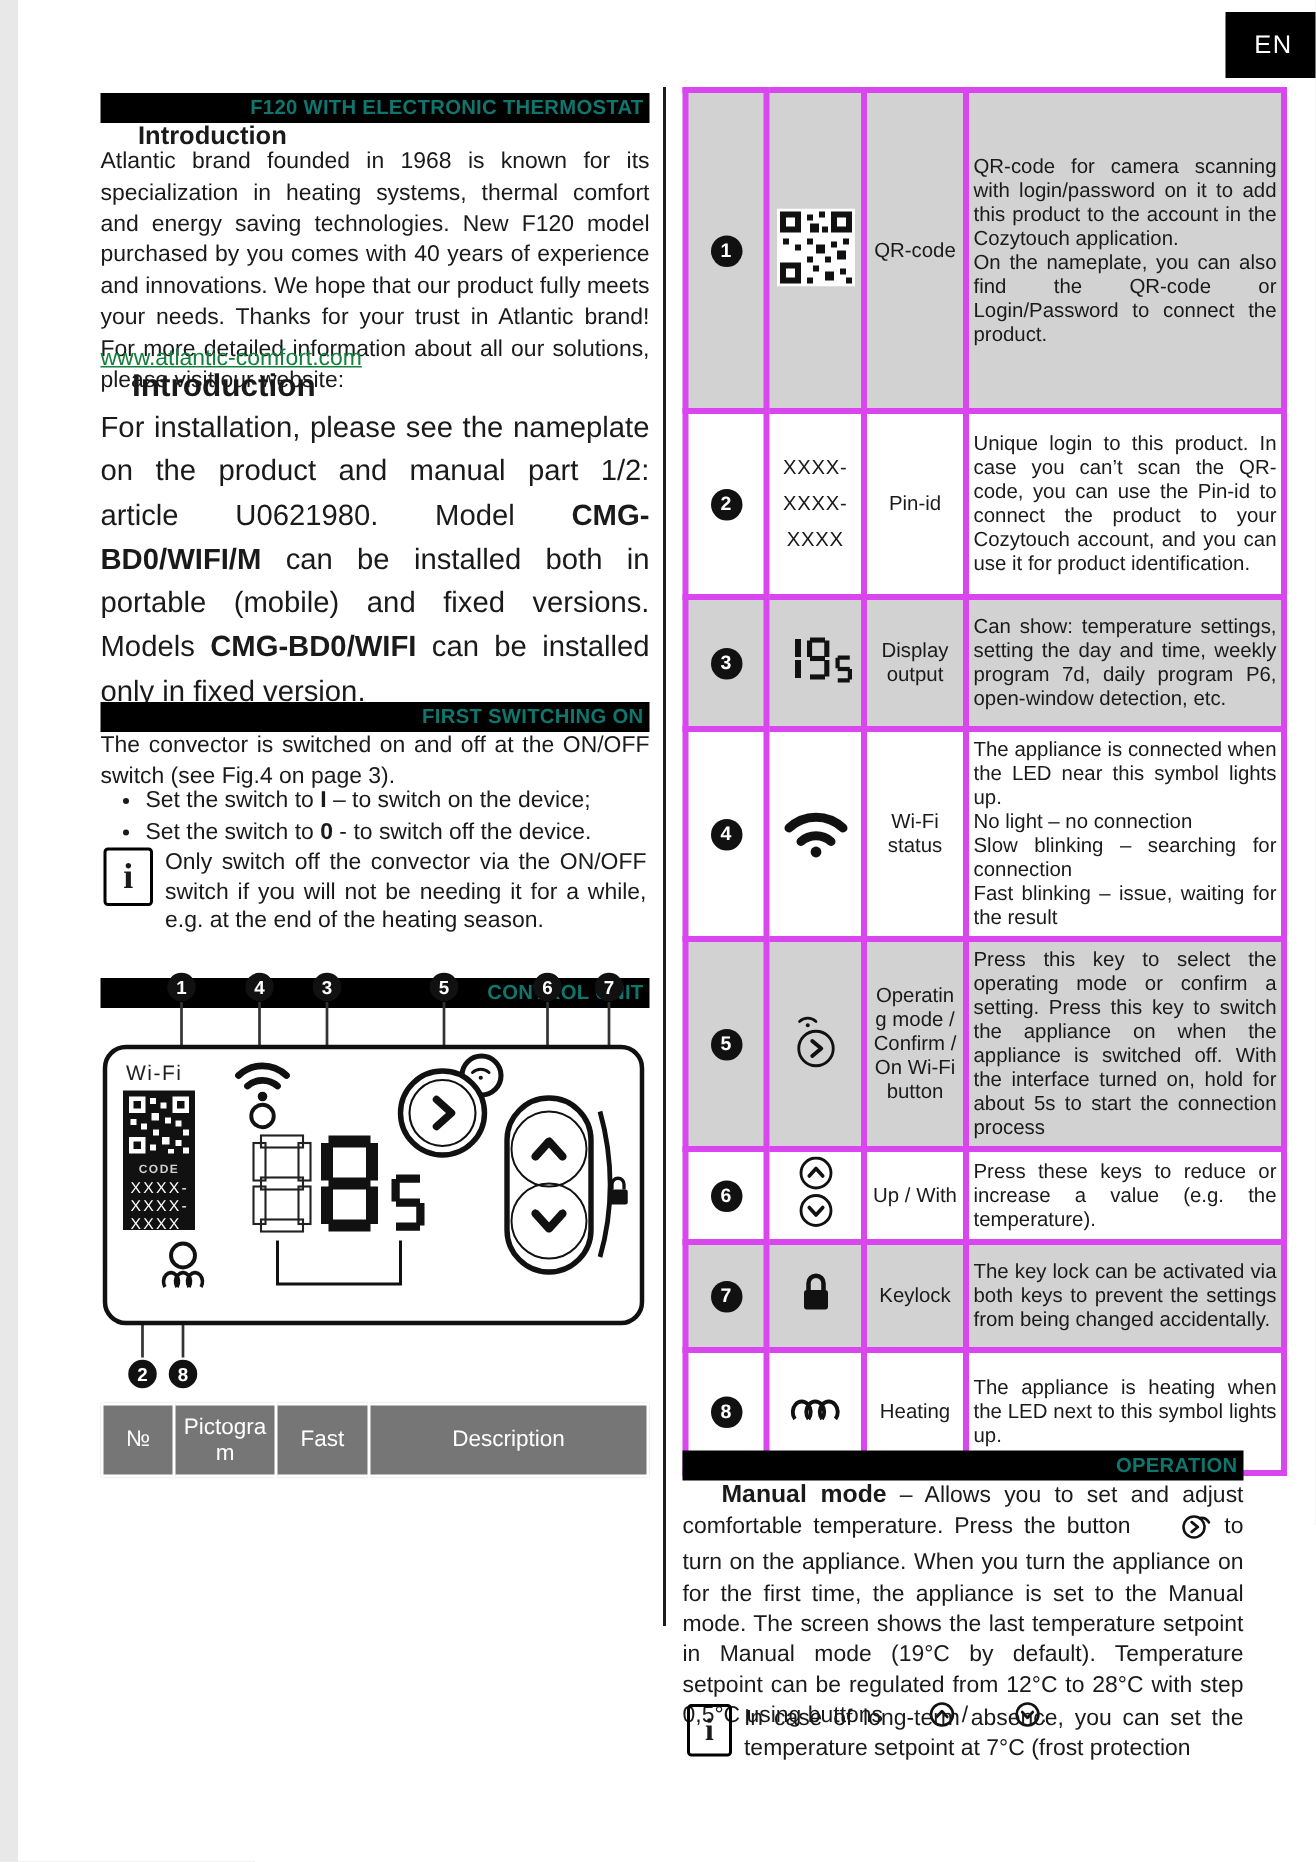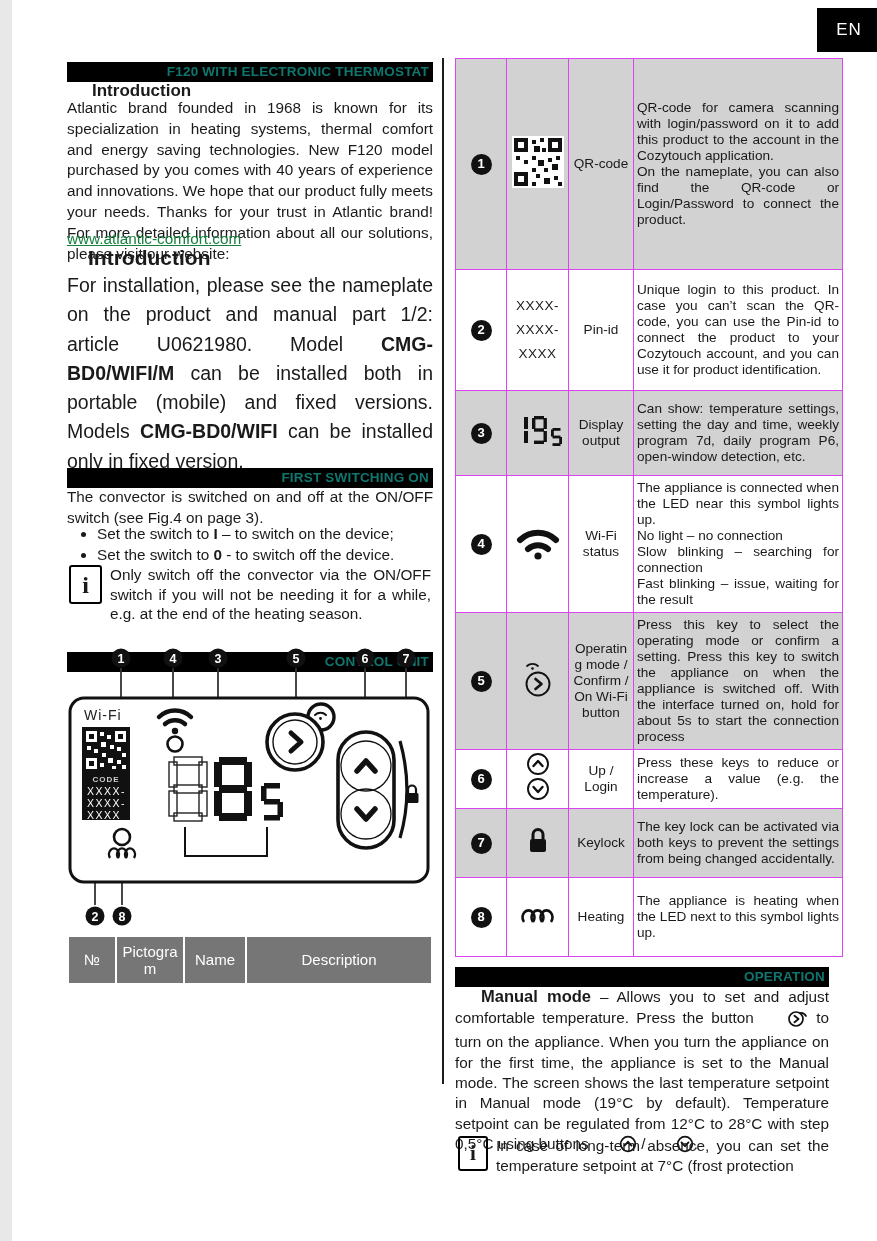--- a/index.html
+++ b/index.html
@@ -23,21 +23,21 @@
             font-family:"Liberation Serif",serif;font-weight:bold;font-size:24px;line-height:1;}
   .divider{background:#1c1c1c;}
   .en-badge{background:#000;color:#fff;display:flex;align-items:center;justify-content:center;
             font-size:17px;letter-spacing:1px;}
   
   table.lhdr{border-collapse:collapse;width:366px;background:#bdbdbd;}
   table.lhdr td{background:#767676;color:#fff;border:2.5px solid #fff;text-align:center;
                 vertical-align:middle;font-size:15px;height:44px;overflow-wrap:anywhere;line-height:1.15;}
   
   table.rt{border-collapse:collapse;width:375px;table-layout:fixed;}
-  table.rt td{border:1px solid #d946ef;vertical-align:middle;padding:1px 3px;
+  table.rt td{border:4px solid #d946ef;vertical-align:middle;padding:1px 3px;
               font-size:13.6px;line-height:1.18;}
   table.rt tr.g td{background:#d2d2d2;}
   table.rt tr.w td{background:#fff;}
   td.cnum{text-align:center;width:44px;}
   td.cpic{text-align:center;width:55px;}
   td.cname{text-align:center;width:58px;overflow-wrap:break-word;}
   td.cdesc{text-align:justify;white-space:pre-line;width:202px;}
   .numball{display:inline-flex;width:21px;height:21px;border-radius:50%;background:#111;color:#fff;
            align-items:center;justify-content:center;font-size:13px;font-weight:bold;}
   .pin-x{white-space:pre-line;font-size:13.5px;letter-spacing:.5px;line-height:1.8;}
@@ -239,21 +239,21 @@
       <path d="M56 213 a5 6 0 1 1 8 0"></path>
       <path d="M64 213 a5 6 0 1 1 8 0"></path>
     </g>
   </svg>
 
   <table class="lhdr abs" style="left:55px;top:935px;">
     <tbody>
         <tr>
       <td style="width:44px;">№</td>
       <td style="width:64px;">Pictogram</td>
-      <td style="width:58px;">Name</td>
+      <td style="width:58px;">Fast</td>
       <td>Description</td>
     </tr>
   </tbody>
     </table>
 
   <table class="rt abs" style="left:443px;top:58px;">
 
     <tbody>
         <tr class="g">
       <td class="cnum" style="height:208px;"><span class="numball">1</span></td>
@@ -370,21 +370,21 @@
     <tr class="w">
       <td class="cnum" style="height:56px;"><span class="numball">6</span></td>
       <td class="cpic">
         <svg width="26" height="48" viewBox="0 0 26 48">
           <circle cx="13" cy="11" r="10" fill="none" stroke="#111" stroke-width="1.9"></circle>
           <path d="M8.5 13 l4.5 -5 l4.5 5" fill="none" stroke="#111" stroke-width="2.4" stroke-linecap="round" stroke-linejoin="round"></path>
           <circle cx="13" cy="36" r="10" fill="none" stroke="#111" stroke-width="1.9"></circle>
           <path d="M8.5 34 l4.5 5 l4.5 -5" fill="none" stroke="#111" stroke-width="2.4" stroke-linecap="round" stroke-linejoin="round"></path>
         </svg>
       </td>
-      <td class="cname">Up / Login</td>
+      <td class="cname">Up / With</td>
       <td class="cdesc">Press these keys to reduce or increase a value (e.g. the temperature).</td>
     </tr>
 
     <tr class="g">
       <td class="cnum" style="height:66px;"><span class="numball">7</span></td>
       <td class="cpic">
         <svg width="26" height="28" viewBox="0 0 26 28">
           <path d="M8 12 v-4.5 a5 5 0 0 1 10 0 V12" fill="none" stroke="#111" stroke-width="3"></path>
           <rect x="5" y="12" width="16" height="13" rx="2" fill="#111"></rect>
         </svg>

